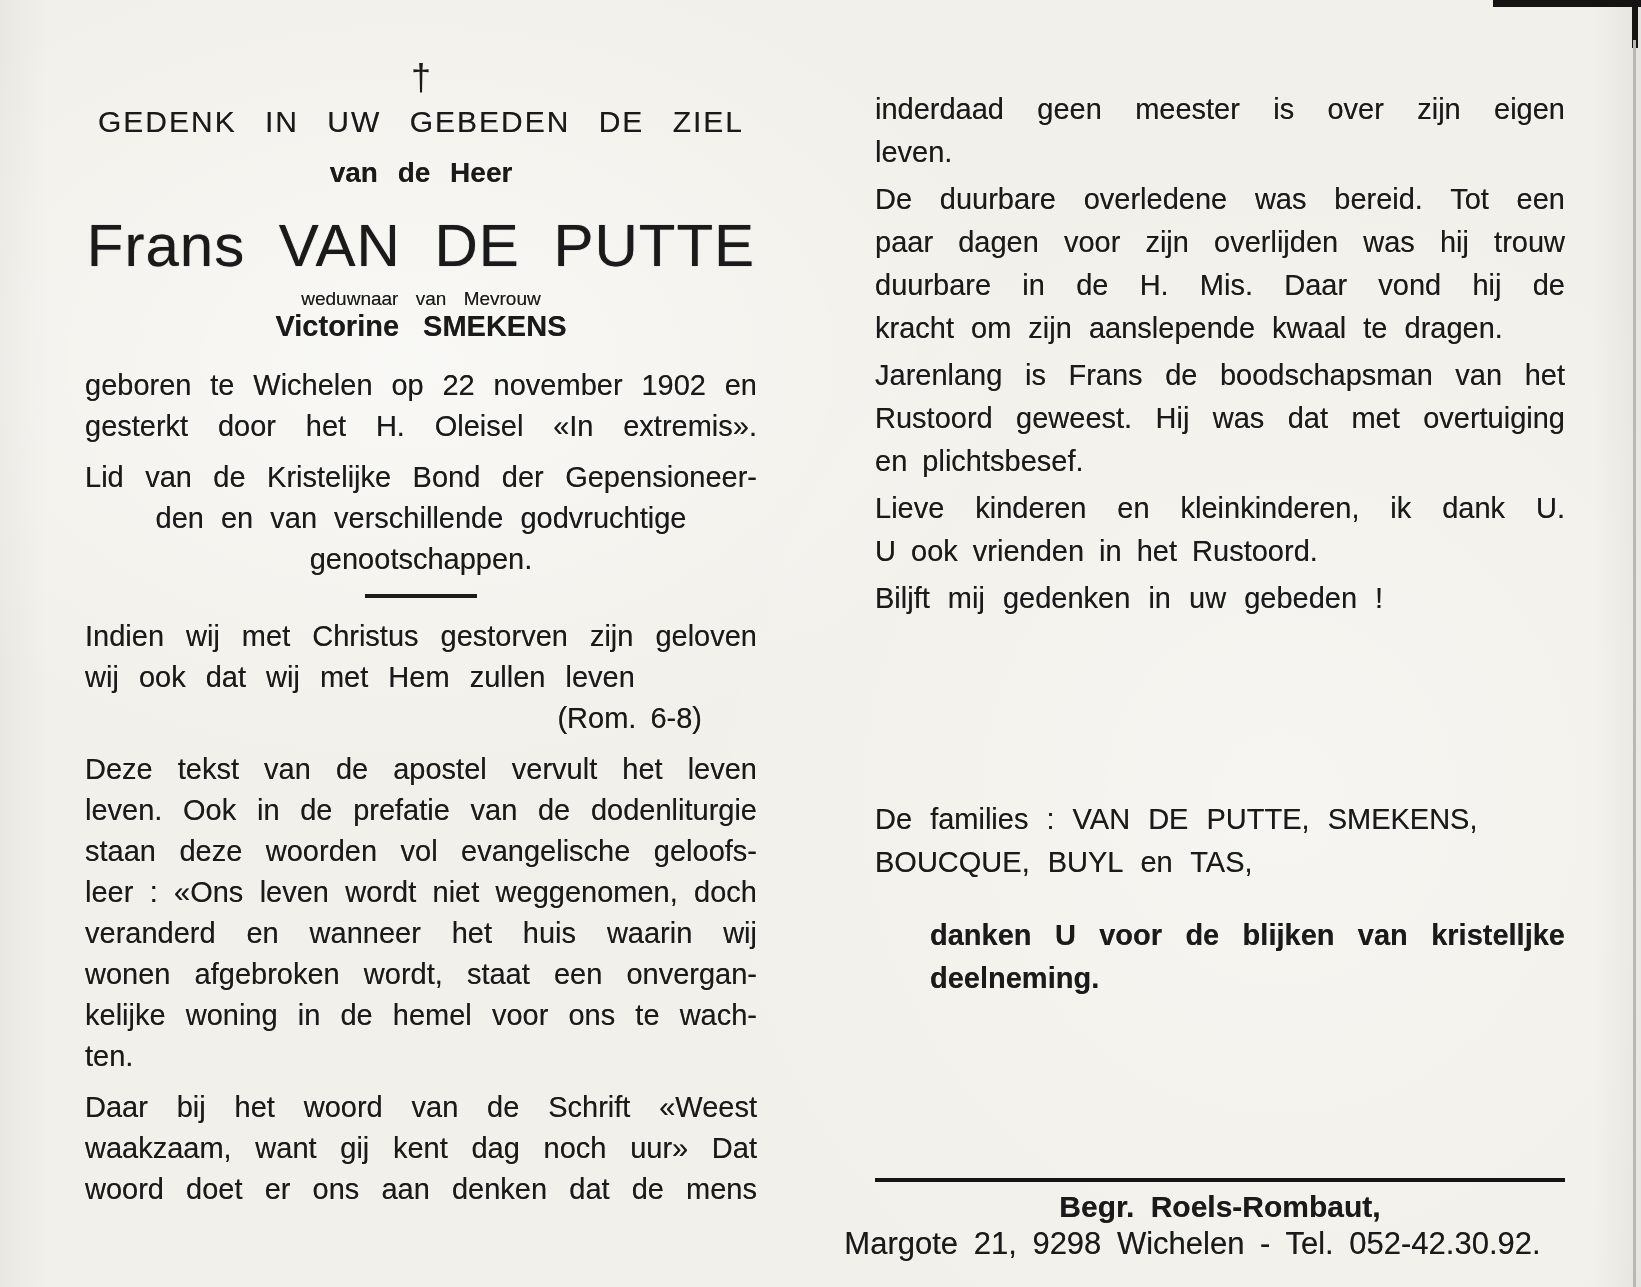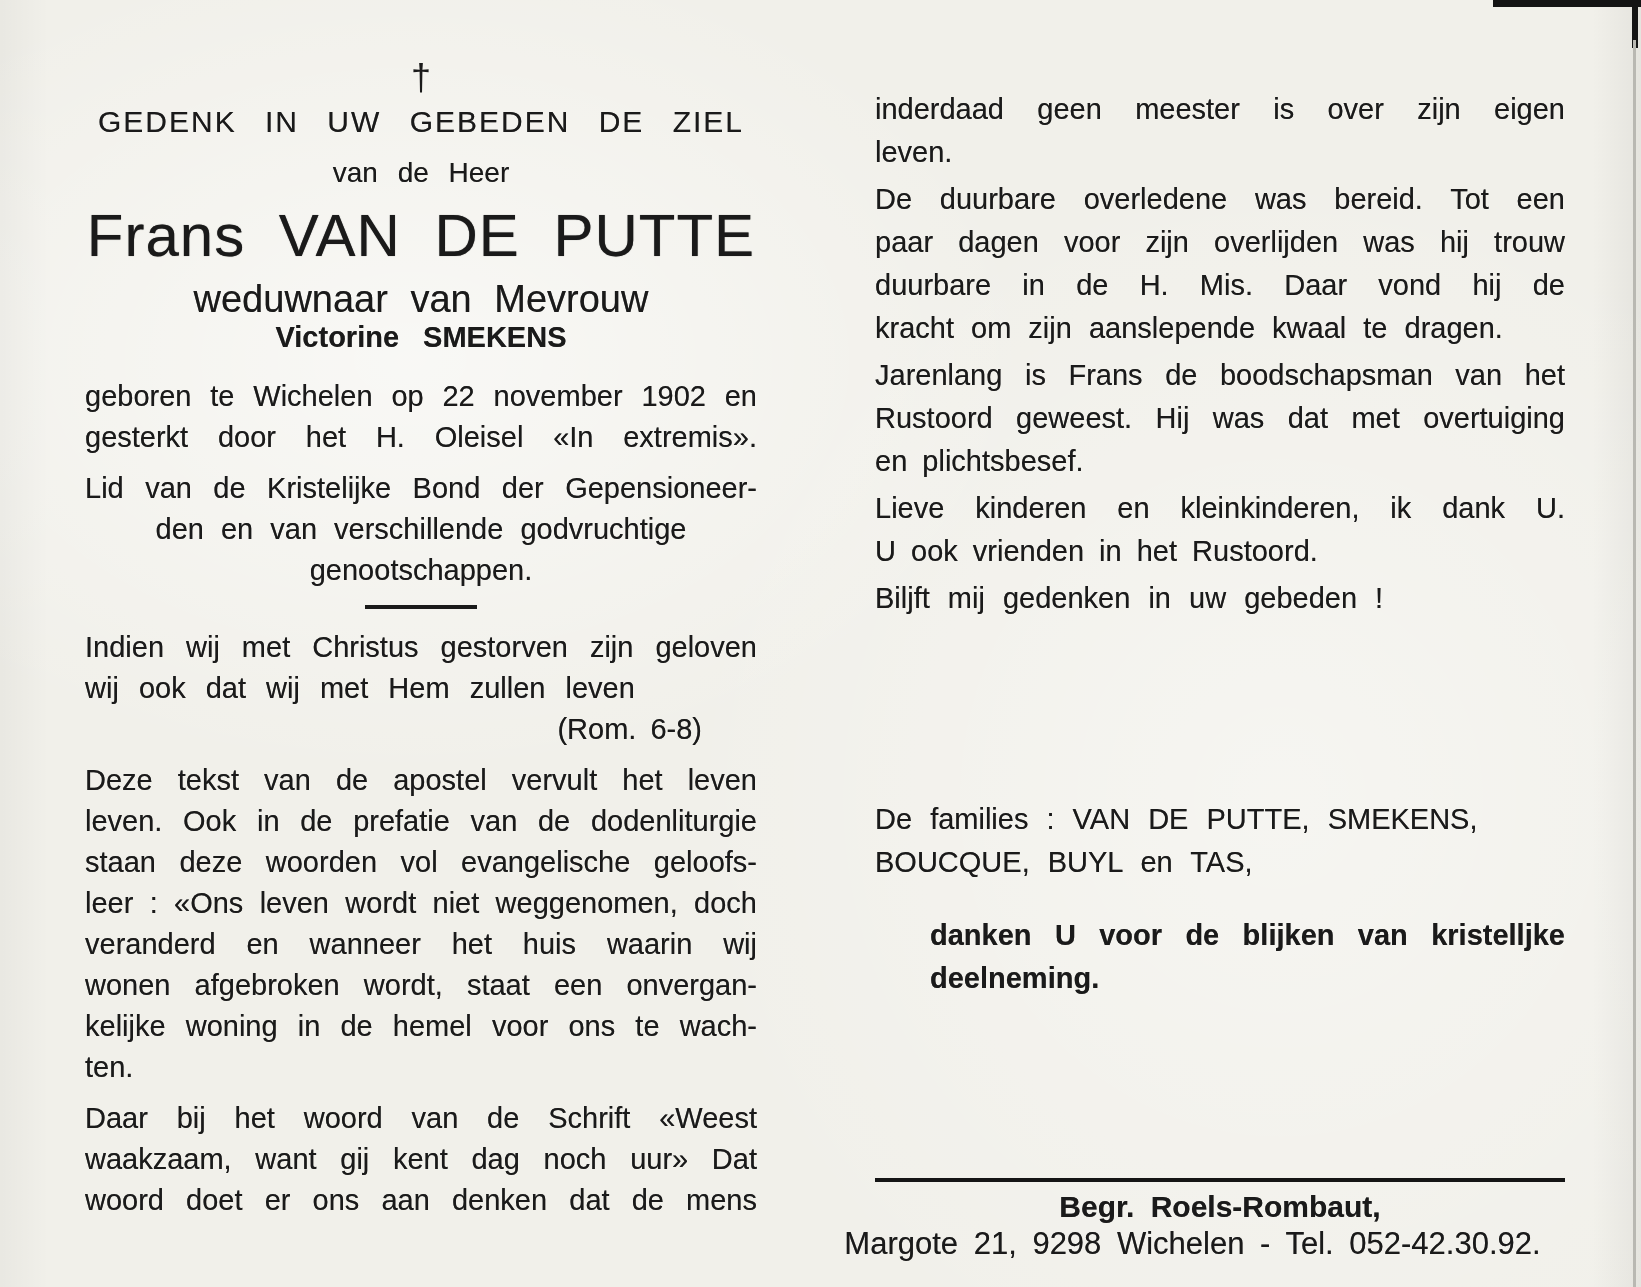--- a/index.html
+++ b/index.html
@@ -21,23 +21,23 @@
     text-align:justify;text-align-last:justify;
     text-shadow:0 0 0.5px rgba(20,20,20,0.6);
     white-space:normal;
   }
   .col-right .ln{line-height:43px;}
   .flush{text-align:left;text-align-last:left;word-spacing:7px;}
   .center{text-align:center;text-align-last:center;word-spacing:9px;}
   .rightal{text-align:right;text-align-last:right;word-spacing:6px;padding-right:55px;}
   .cross{font-size:36px;text-align:center;height:46px;line-height:46px;}
   .invocation{margin-top:4px;font-size:30px;letter-spacing:2px;word-spacing:18px;text-align:center;text-shadow:0 0 0.5px rgba(20,20,20,0.6);}
-  .ofline{margin-top:18px;font-size:28px;word-spacing:12px;text-align:center;text-shadow:0 0 0.5px rgba(20,20,20,0.6);}
-  .bigname{margin-top:12px;font-size:60px;letter-spacing:1px;word-spacing:16px;text-align:center;text-shadow:0 0 0.8px rgba(20,20,20,0.7);}
-  .widower{margin-top:8px;font-size:38px;word-spacing:12px;text-align:center;text-shadow:0 0 0.5px rgba(20,20,20,0.6);}
+  .ofline{margin-top:18px;font-size:28px;word-spacing:12px;text-align:center;text-shadow:0 0 0.5px rgba(20,20,20,0.6);font-weight:bold;}
+  .bigname{margin-top:22px;font-size:60px;letter-spacing:1px;word-spacing:16px;text-align:center;text-shadow:0 0 0.8px rgba(20,20,20,0.7);}
+  .widower{margin-top:8px;font-size:19px;word-spacing:12px;text-align:center;text-shadow:0 0 0.5px rgba(20,20,20,0.6);}
   .spouse{font-size:29px;font-weight:700;word-spacing:16px;text-align:center;text-shadow:0 0 0.5px rgba(20,20,20,0.6);}
   .par{margin-top:10px;}
   .par-first{margin-top:22px;}
   .rule{width:112px;height:4px;background:#1a1a1a;margin:14px auto 6px auto;}
   .gap-scripture{margin-top:18px;}
   .families-block{margin-top:178px;}
   .gratitude-block{margin-top:30px;padding-left:55px;}
   .gratitude-block .ln{font-weight:700;}
   .footer{position:absolute;left:875px;top:1178px;width:690px;}
   .footer-rule{width:690px;height:4px;background:#151515;}

